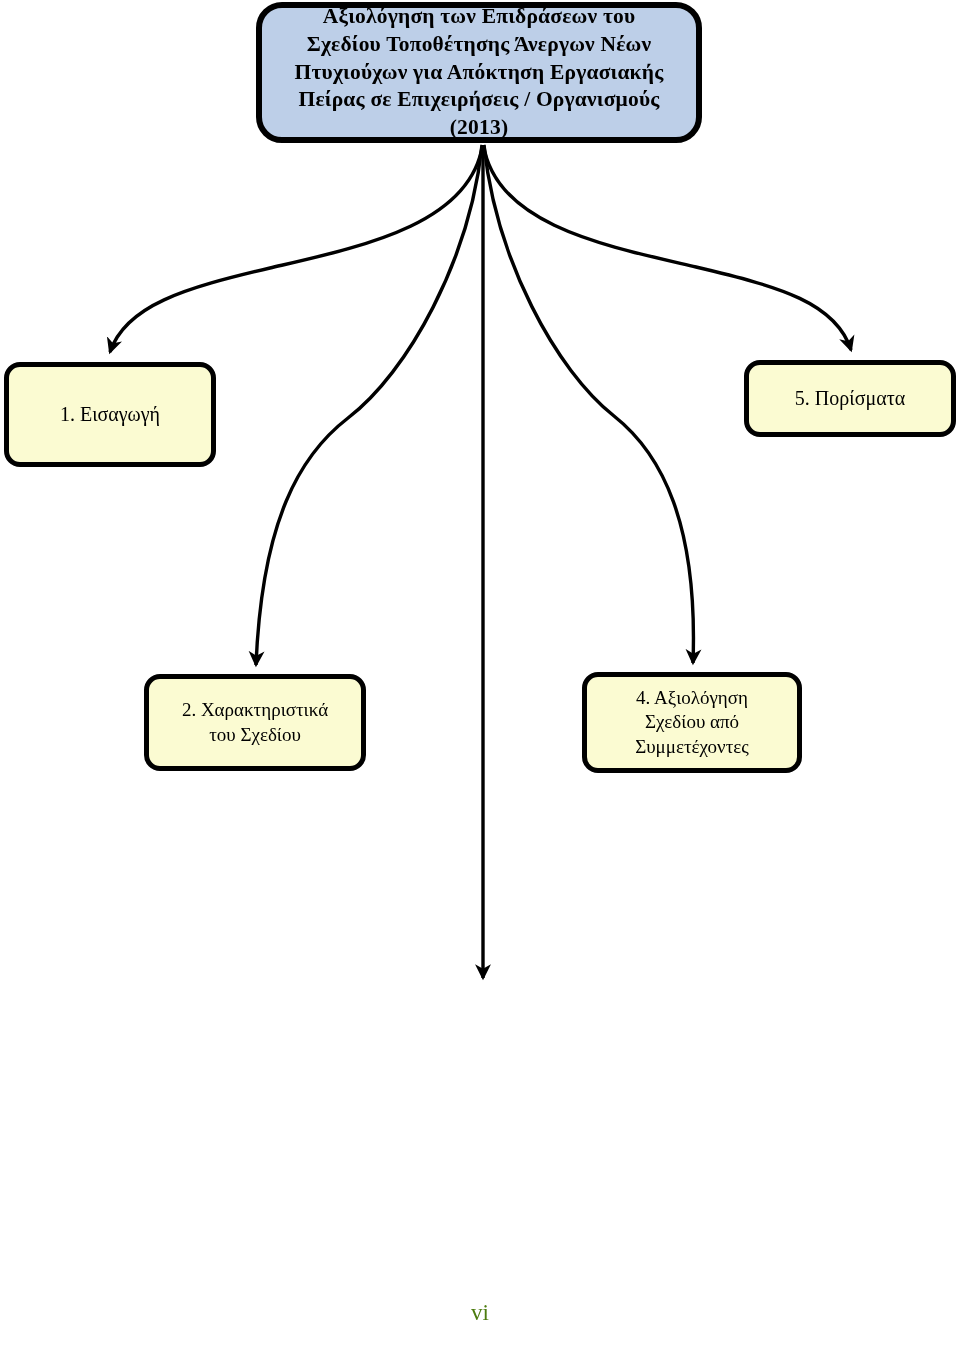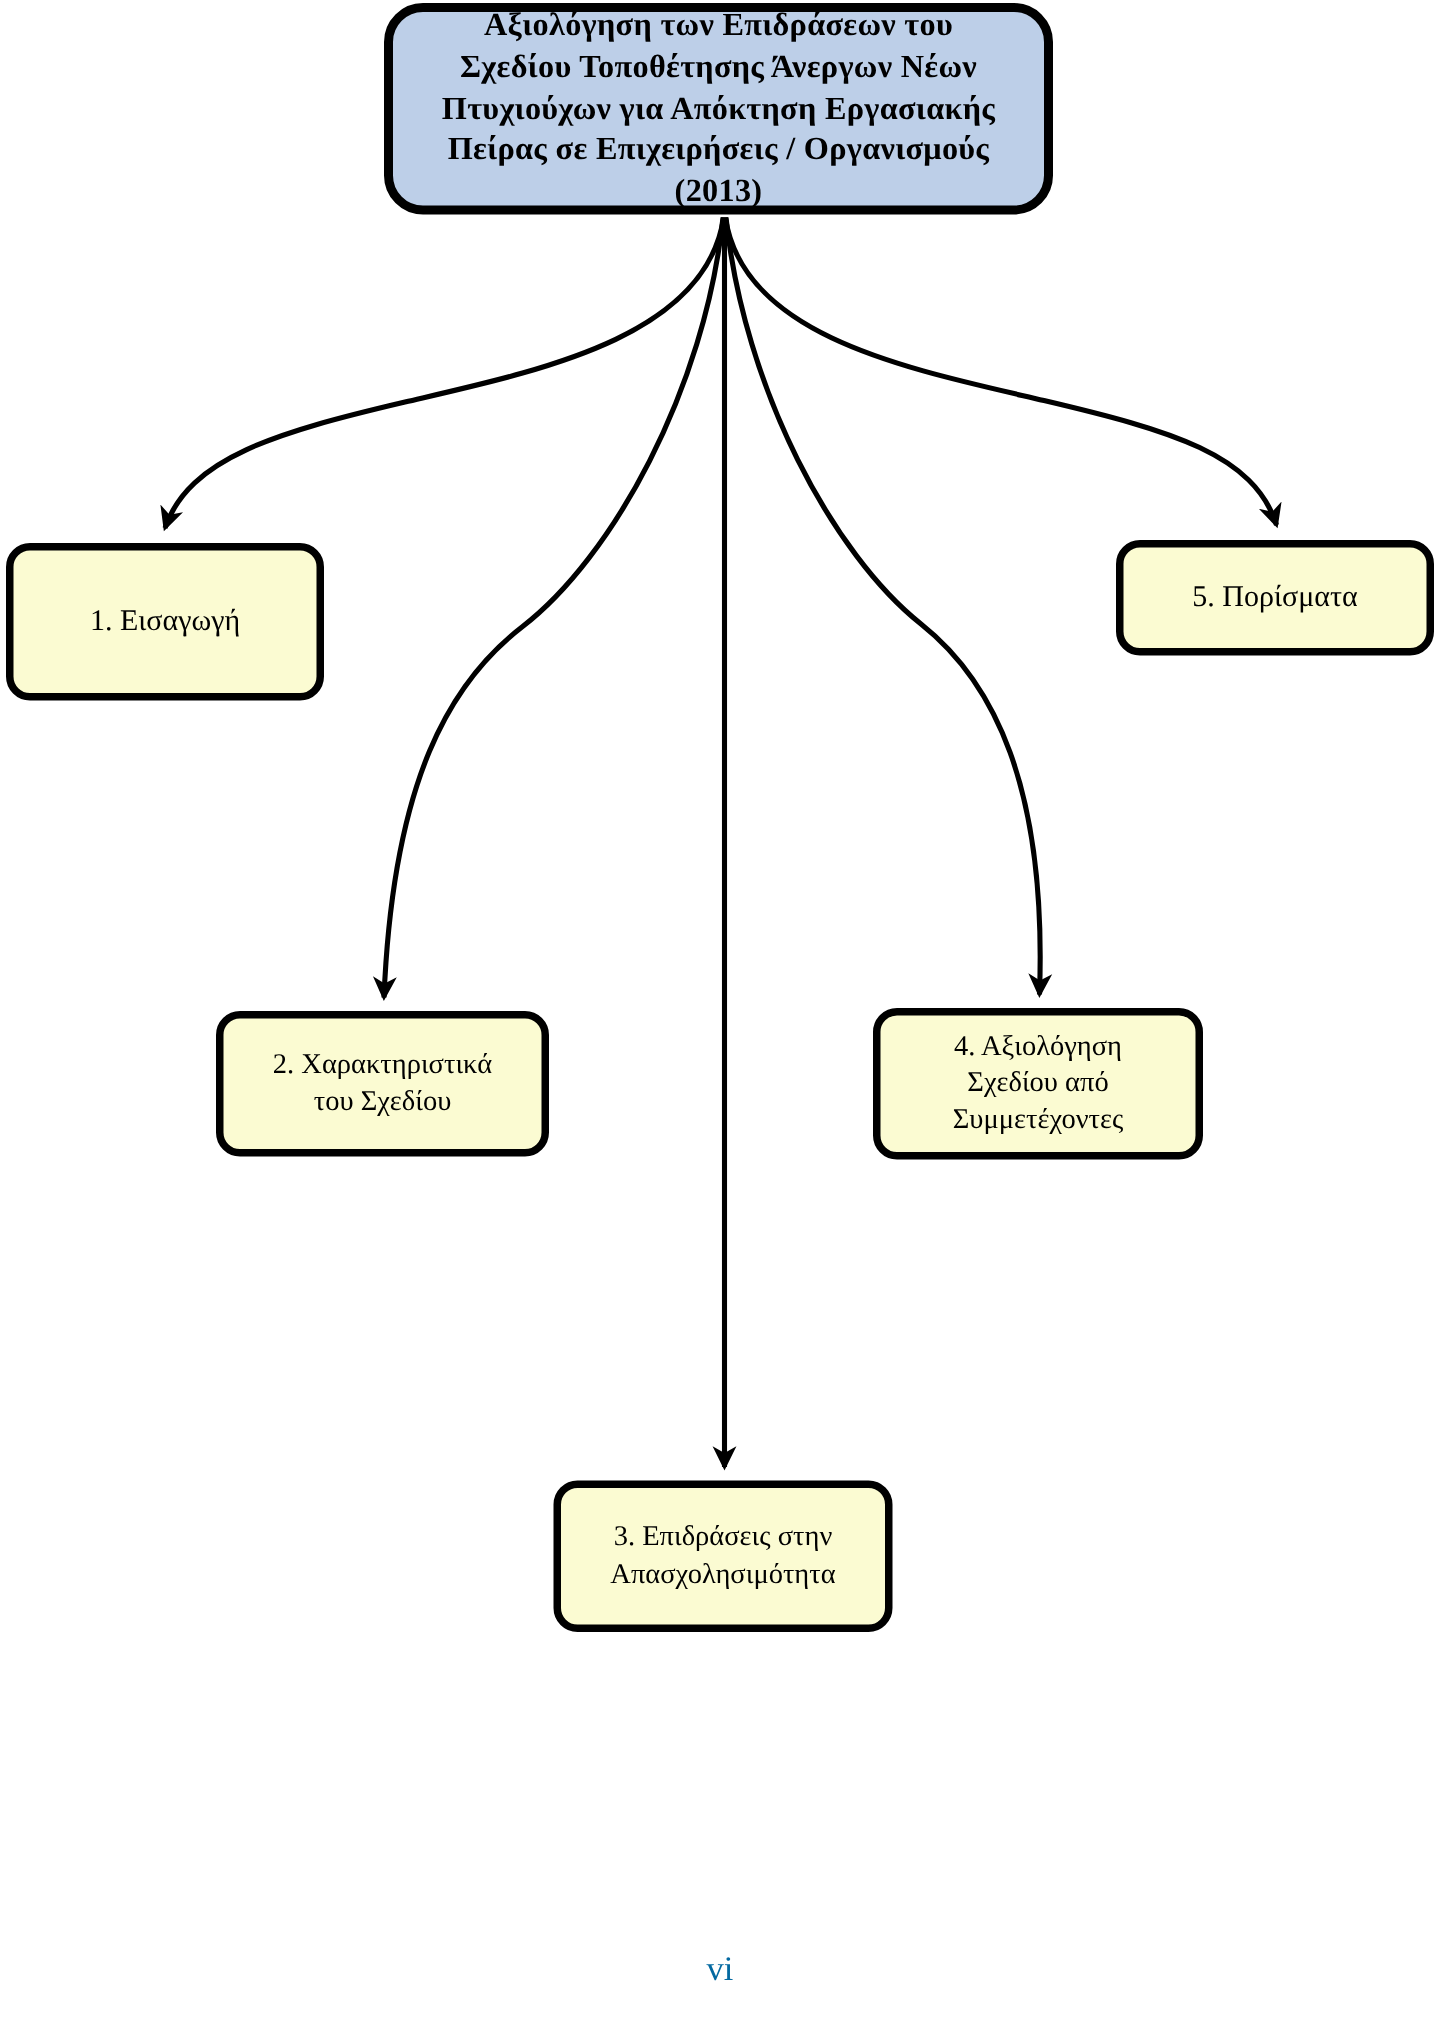--- a/index.html
+++ b/index.html
@@ -106,21 +106,21 @@
     font-size: 19px;
   }
 
   #page-number {
     position: absolute;
     left: 0;
     top: 1300px;
     width: 960px;
     text-align: center;
     font-size: 23px;
-    color: #0369a1;
+    color: #4d7c0f;
     z-index: 2;
   }
 </style>
 </head>
 <body>
 
 <div id="page">
 
   <svg id="edge-layer" viewBox="0 0 960 1354" width="960" height="1354" xmlns="http://www.w3.org/2000/svg">
     <defs>
@@ -163,20 +163,16 @@
     <span class="node-label">2. Χαρακτηριστικά
 του Σχεδίου</span>
   </div>
 
   <div class="node" id="node-4">
     <span class="node-label">4. Αξιολόγηση
 Σχεδίου από
 Συμμετέχοντες</span>
   </div>
 
-  <div class="node" id="node-3">
-    <span class="node-label">3. Επιδράσεις στην
-Απασχολησιμότητα</span>
-  </div>
 
   <div id="page-number">vi</div>
 
 </div>
 
 </body></html>

